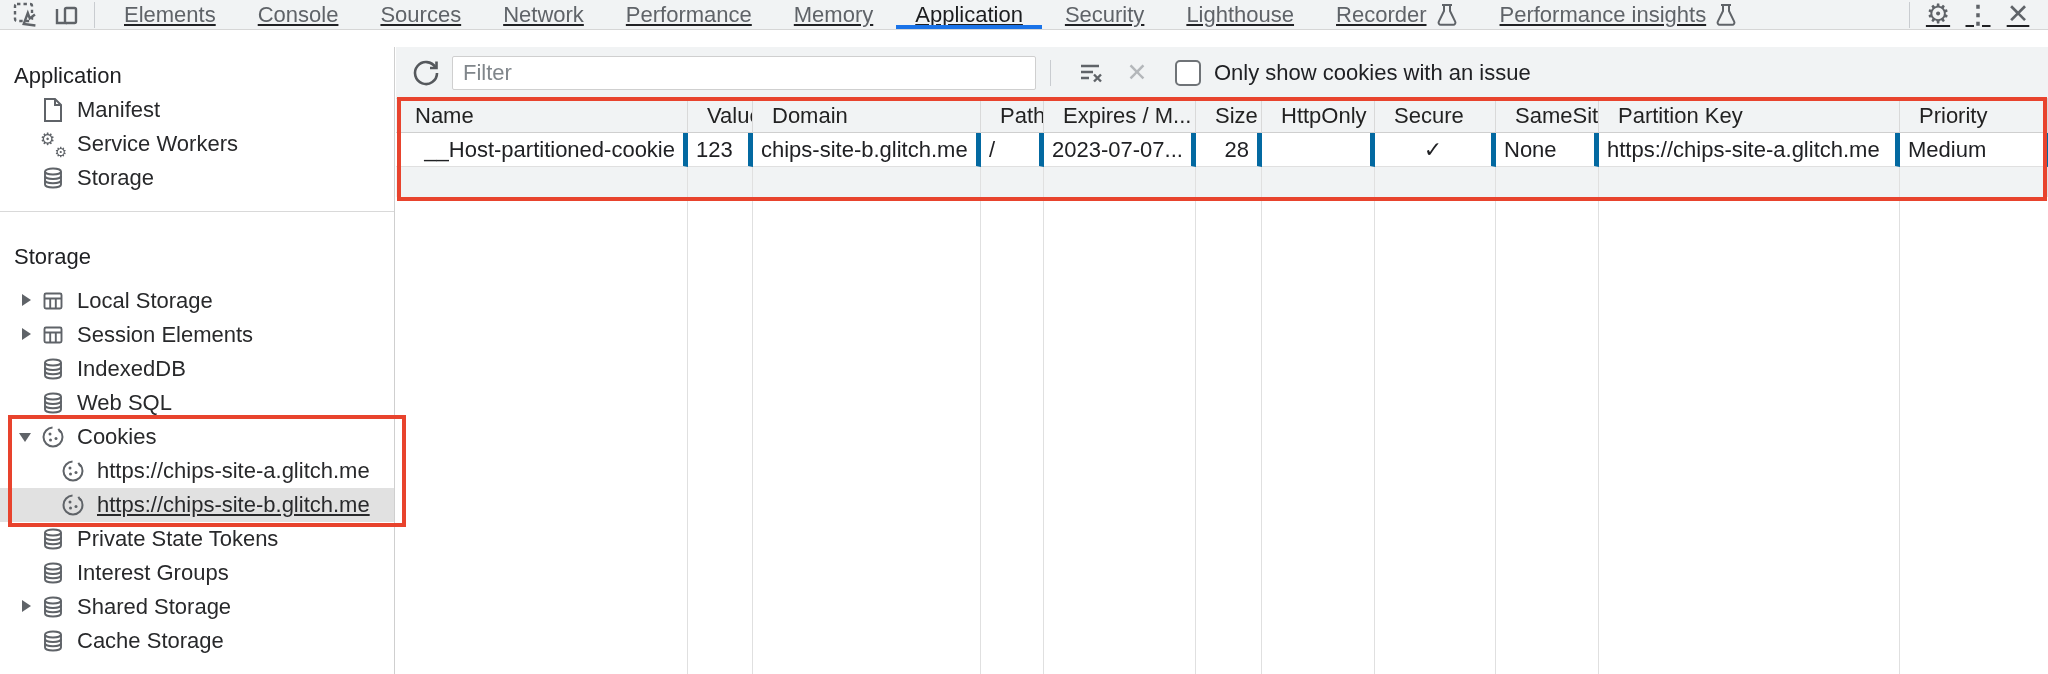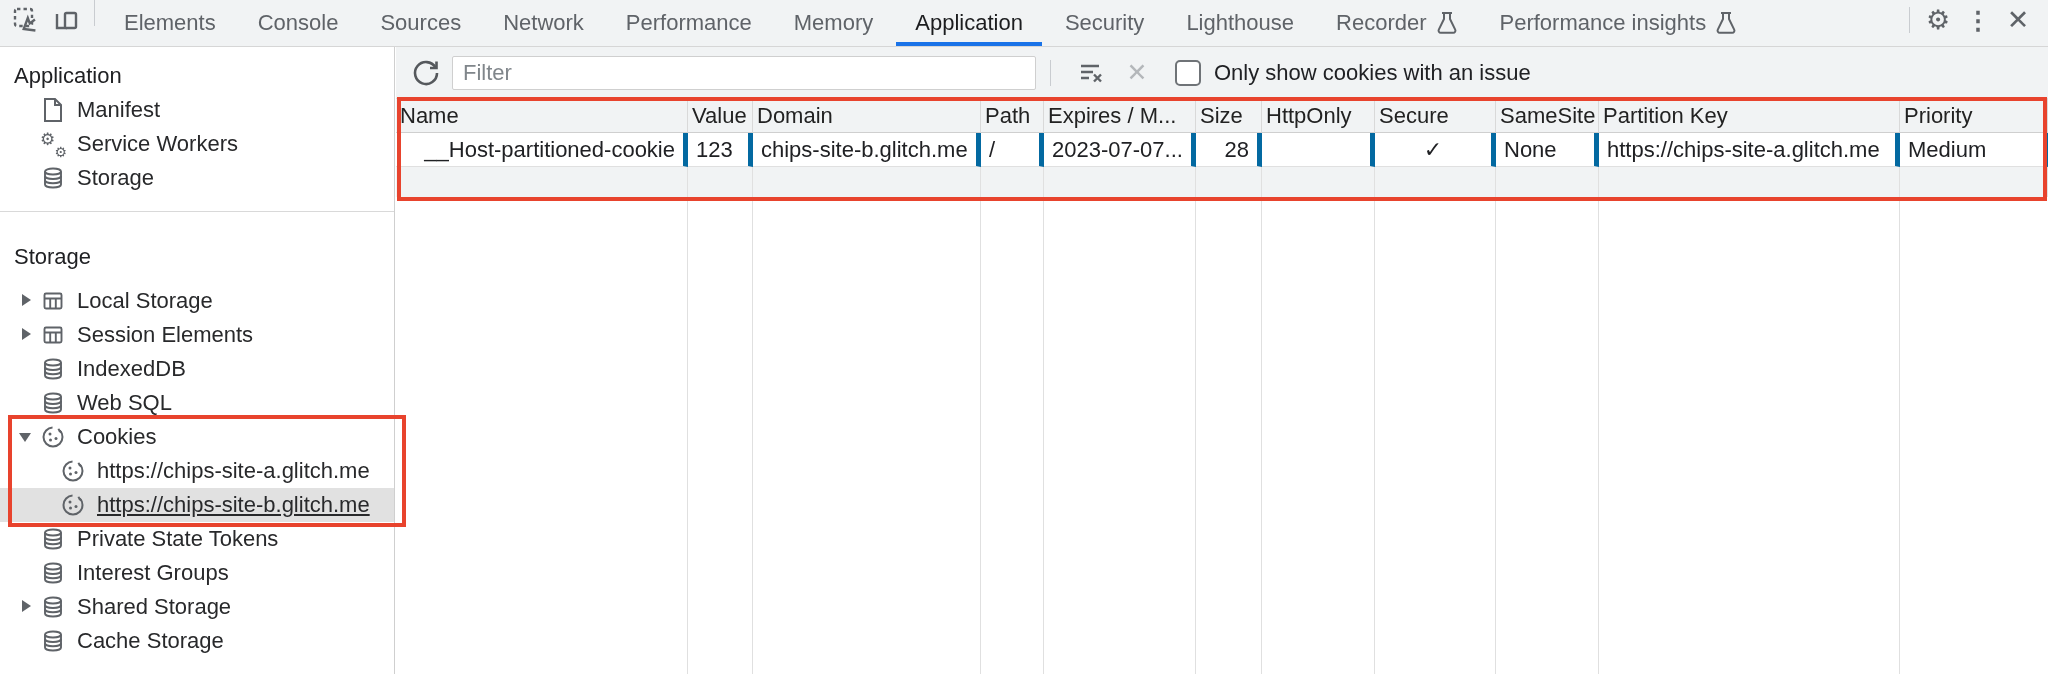--- a/index.html
+++ b/index.html
@@ -1,22 +1,22 @@
 <!DOCTYPE html>
 <html><head>
 <meta charset="utf-8">
 <style>
   * { margin:0; padding:0; box-sizing:border-box; }
   html,body { width:2048px; height:674px; overflow:hidden; background:#fff;
     font-family:"Liberation Sans","DejaVu Sans",sans-serif; color:#202124; }
 
   
-  .tabbar { position:absolute; left:0; top:0; width:2048px; height:47px;
+  .tabbar { position:absolute; left:0; top:0; width:2048px; height:30px;
     background:#f1f3f4; border-bottom:1px solid #d6d6d6;
-    display:flex; align-items:flex-start; }
+    display:flex; align-items:center;text-decoration:underline; }
   .tb-btn { width:40px; height:40px; border:none; background:transparent; color:#5f6368;
     display:flex; align-items:center; justify-content:center; flex:none; }
   .tb-btn svg { display:block; }
   .v-divider { width:1px; height:26px; background:#c9ccd0; margin:0 8px; flex:none; }
   .tabs { display:flex; height:100%; align-items:stretch; }
   .tab { position:relative; display:flex; align-items:center; gap:9px; padding:0 21px;
     font-size:22px; color:#5f6368; cursor:default; white-space:nowrap; }
   .tab.active { color:#1c1d1f; }
   .tab.active::after { content:""; position:absolute; left:2px; right:2px; bottom:0;
     height:4px; background:#1a73e8; }
@@ -62,21 +62,21 @@
     color:#5f6368; display:flex; align-items:center; justify-content:center; flex:none; }
   .disabled-x { margin-left:8px; width:36px; text-align:center; font-size:25px; color:#b4b7ba; }
   .checkbox { margin-left:20px; width:26px; height:26px; border:2px solid #6f7377;
     border-radius:5px; background:#fff; flex:none; }
   .checkbox-label { margin-left:13px; font-size:22px; color:#202124; white-space:nowrap; }
 
   .datagrid { position:absolute; left:0; top:52px; right:0; bottom:0; display:grid;
     grid-template-columns:292px 65px 228px 63px 152px 66px 113px 121px 103px 301px 1fr;
     grid-template-rows:34px 34px 30px 1fr; font-size:22px; }
   .hc { background:#f1f3f4; border-right:1px solid #d9d9d9; border-bottom:1px solid #cfcfcf;
-    display:flex; align-items:center; padding:0 4px; white-space:nowrap; overflow:hidden;
+    display:flex; align-items:center; padding:0 19px; white-space:nowrap; overflow:hidden;
     color:#222; }
   .dc { background:#fff; border-right:5px solid #0369a1; border-bottom:1px solid #e0e0e0;
     display:flex; align-items:center; padding:0 8px; white-space:nowrap; overflow:hidden; }
   .dc.r { justify-content:flex-end; }
   .dc.c { justify-content:center; }
   .sc { background:#f1f3f4; border-right:1px solid #e0e0e0; }
   .fc { background:#fff; border-right:1px solid #e0e0e0; }
   .hc:last-child,.dc:last-child,.sc:last-child,.fc:last-child { border-right:none; }
 
   

